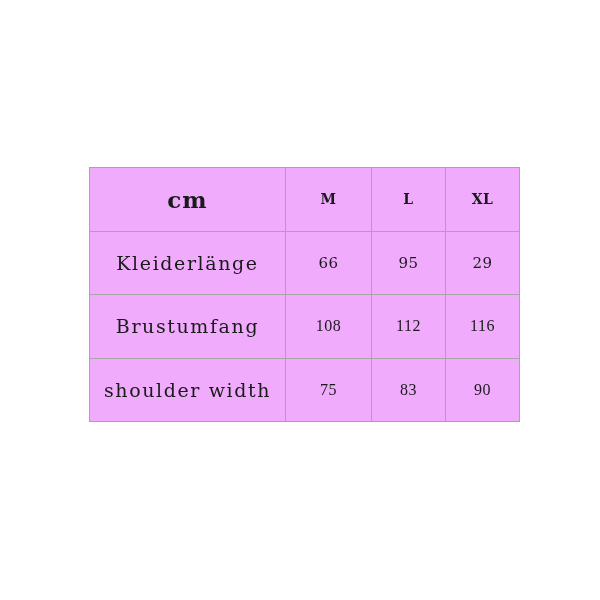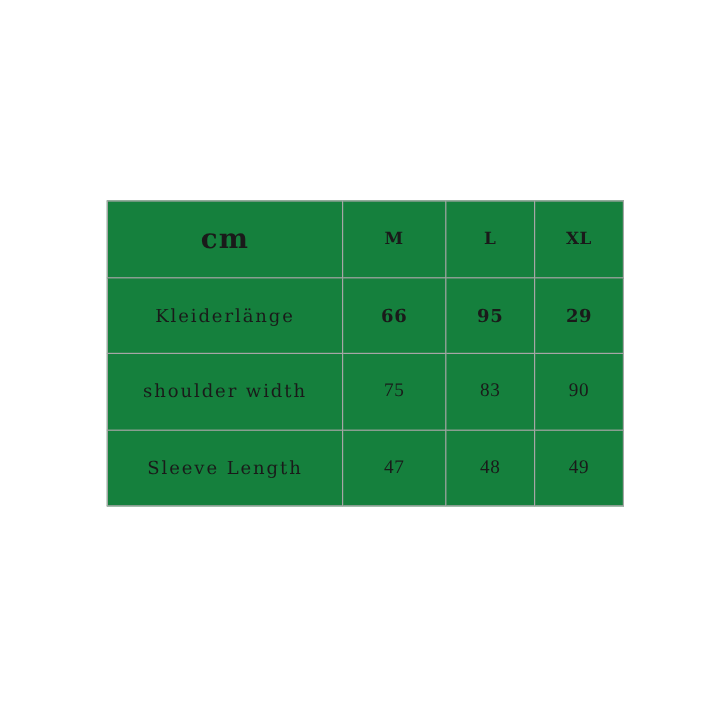--- a/index.html
+++ b/index.html
@@ -22,21 +22,21 @@
     top: 167px;
     width: 430px;
     height: 255px;
   }
 
   table.size-chart {
     width: 430px;
     height: 255px;
     border-collapse: collapse;
     table-layout: fixed;
-    background: #15803d;
+    background: #f0abfc;
   }
 
   table.size-chart td {
     border: 1px solid #a6a6a6;
     text-align: center;
     vertical-align: middle;
     color: #1a1a1a;
     padding: 0;
     height: 51px;
     box-sizing: border-box;
@@ -57,33 +57,33 @@
   }
   td.size-head {
     font-size: 14px;
     font-weight: bold;
     letter-spacing: 0.5px;
     font-family: "DejaVu Serif", "Liberation Serif", serif;
   }
 
   
   td.row-label {
-    font-size: 15px;
+    font-size: 19px;
     font-weight: normal;
     letter-spacing: 1.6px;
     font-family: "DejaVu Serif", "Liberation Serif", serif;
   }
   td.val {
     font-size: 16px;
     font-weight: normal;
     letter-spacing: 0.5px;
     font-family: "Liberation Serif", "DejaVu Serif", serif;
   }
   td.val.bold {
-    font-weight: bold;
+    font-weight: normal;
     font-family: "DejaVu Serif", "Liberation Serif", serif;
     font-size: 15px;
     text-align: center;
   }
 </style>
 </head>
 <body>
 
 <div id="size-chart-wrap">
   <table class="size-chart">
@@ -101,29 +101,29 @@
         <td class="size-head">XL</td>
       </tr>
 
       <tr>
         <td class="row-label">Kleiderlänge</td>
         <td class="val bold">66</td>
         <td class="val bold">95</td>
         <td class="val bold">29</td>
       </tr>
 
+      <tr>
+        <td class="row-label">Brustumfang</td>
+        <td class="val">108</td>
+        <td class="val">112</td>
+        <td class="val">116</td>
+      </tr>
 
       <tr>
         <td class="row-label">shoulder width</td>
         <td class="val">75</td>
         <td class="val">83</td>
         <td class="val">90</td>
       </tr>
 
-      <tr>
-        <td class="row-label">Sleeve Length</td>
-        <td class="val">47</td>
-        <td class="val">48</td>
-        <td class="val">49</td>
-      </tr>
     </tbody>
   </table>
 </div>
 
 </body></html>

